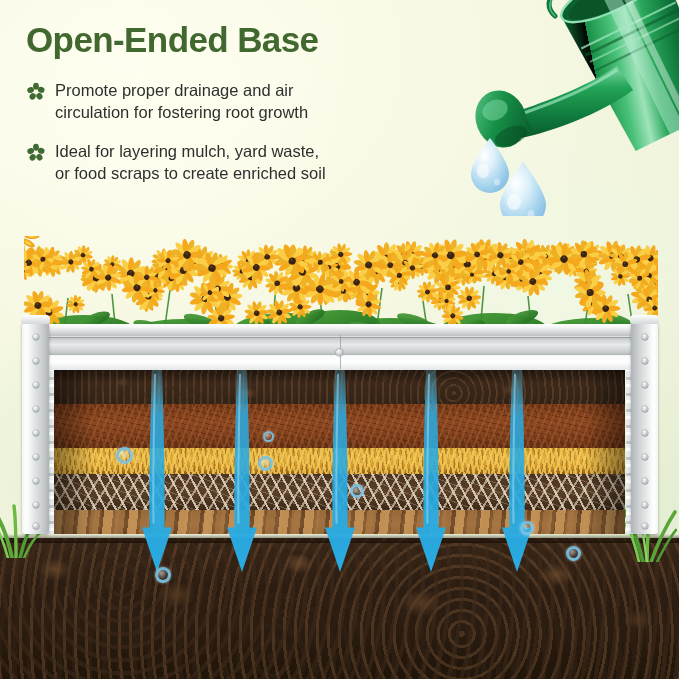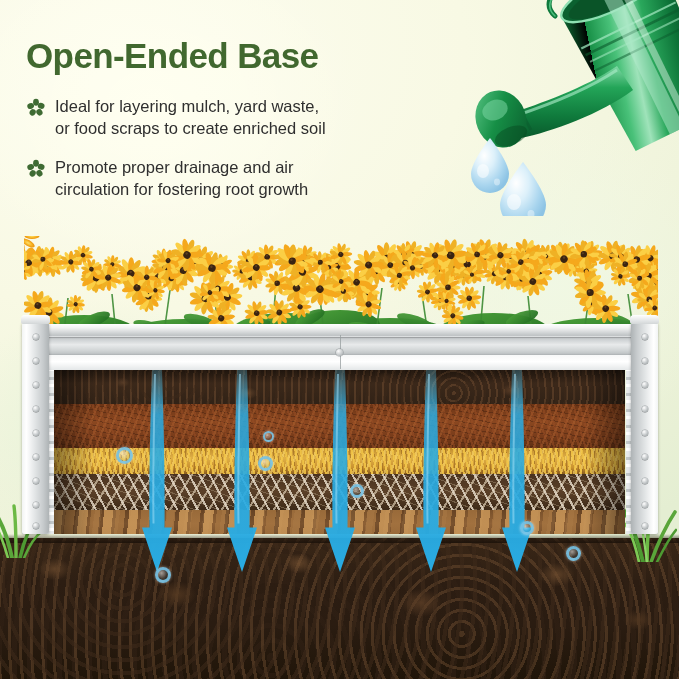--- a/index.html
+++ b/index.html
@@ -25,21 +25,21 @@
     position:absolute; right:-40px; top:120px; width:330px; height:330px;
     background:radial-gradient(closest-side, rgba(240,248,228,.9), rgba(240,248,228,0));
   }
   .bg-glow-bl {
     position:absolute; left:-40px; bottom:120px; width:300px; height:260px;
     background:radial-gradient(closest-side, rgba(228,242,216,.85), rgba(228,242,216,0));
   }
 
   
   .headline {
-    position:absolute; left:26px; top:38px; width:430px;
+    position:absolute; left:26px; top:22px; width:430px;
     z-index:30;
   }
   .title {
     font-size:35px; font-weight:700; letter-spacing:-.6px;
     color:#41682f; line-height:1.05; white-space:nowrap;
   }
   .bullets { margin-top:20px; }
   .bullet-row { display:flex; align-items:flex-start; margin-bottom:17px; }
   .bullet-icon {
     flex:0 0 auto; width:20px; height:20px; margin-right:9px; margin-top:3px;
@@ -231,39 +231,39 @@
             <g fill="#3f6b33">
               <ellipse cx="12" cy="5.1" rx="3.5" ry="4.1"></ellipse>
               <ellipse cx="18.2" cy="9.4" rx="4.1" ry="3.5" transform="rotate(20 18.2 9.4)"></ellipse>
               <ellipse cx="16.1" cy="17.1" rx="3.6" ry="4.0" transform="rotate(-32 16.1 17.1)"></ellipse>
               <ellipse cx="8.0" cy="17.3" rx="3.6" ry="4.0" transform="rotate(32 8 17.3)"></ellipse>
               <ellipse cx="5.6" cy="9.6" rx="4.1" ry="3.5" transform="rotate(-20 5.6 9.6)"></ellipse>
               <circle cx="12" cy="12" r="1.5" fill="#f6f7e6"></circle>
             </g>
           </svg>
         </span>
-        <span class="bullet-text">Ideal for layering mulch, yard waste,
-or food scraps to create enriched soil</span>
+        <span class="bullet-text">Promote proper drainage and air
+circulation for fostering root growth</span>
       </div>
 
       <div class="bullet-row">
         <span class="bullet-icon">
           <svg viewBox="0 0 24 24" width="20" height="20" aria-hidden="true">
             <g fill="#3f6b33">
               <ellipse cx="12" cy="5.1" rx="3.5" ry="4.1"></ellipse>
               <ellipse cx="18.2" cy="9.4" rx="4.1" ry="3.5" transform="rotate(20 18.2 9.4)"></ellipse>
               <ellipse cx="16.1" cy="17.1" rx="3.6" ry="4.0" transform="rotate(-32 16.1 17.1)"></ellipse>
               <ellipse cx="8.0" cy="17.3" rx="3.6" ry="4.0" transform="rotate(32 8 17.3)"></ellipse>
               <ellipse cx="5.6" cy="9.6" rx="4.1" ry="3.5" transform="rotate(-20 5.6 9.6)"></ellipse>
               <circle cx="12" cy="12" r="1.5" fill="#f6f7e6"></circle>
             </g>
           </svg>
         </span>
-        <span class="bullet-text">Promote proper drainage and air
-circulation for fostering root growth</span>
+        <span class="bullet-text">Ideal for layering mulch, yard waste,
+or food scraps to create enriched soil</span>
       </div>
 
     </div>
   </div>
 
   <div class="can-wrap">
     <svg viewBox="0 0 250 230" width="250" height="230">
       <defs>
         <linearGradient id="canBody" x1="0" y1="0" x2="1" y2="0.35">
           <stop offset="0%" stop-color="#0d6a33"></stop>

